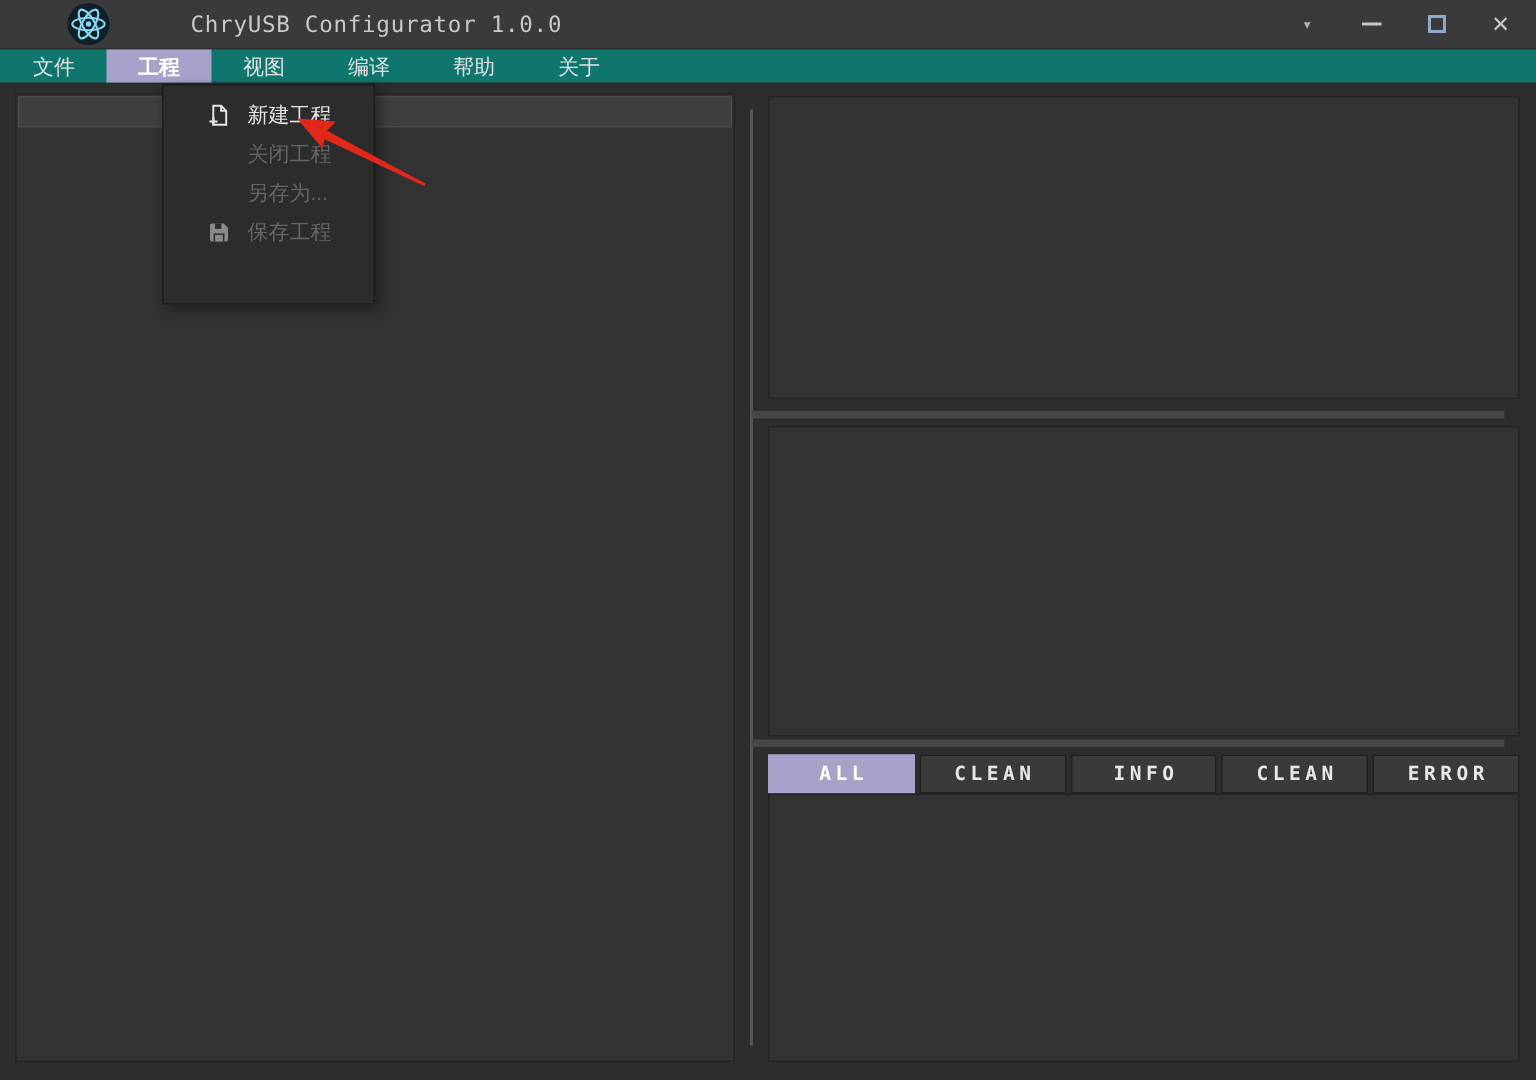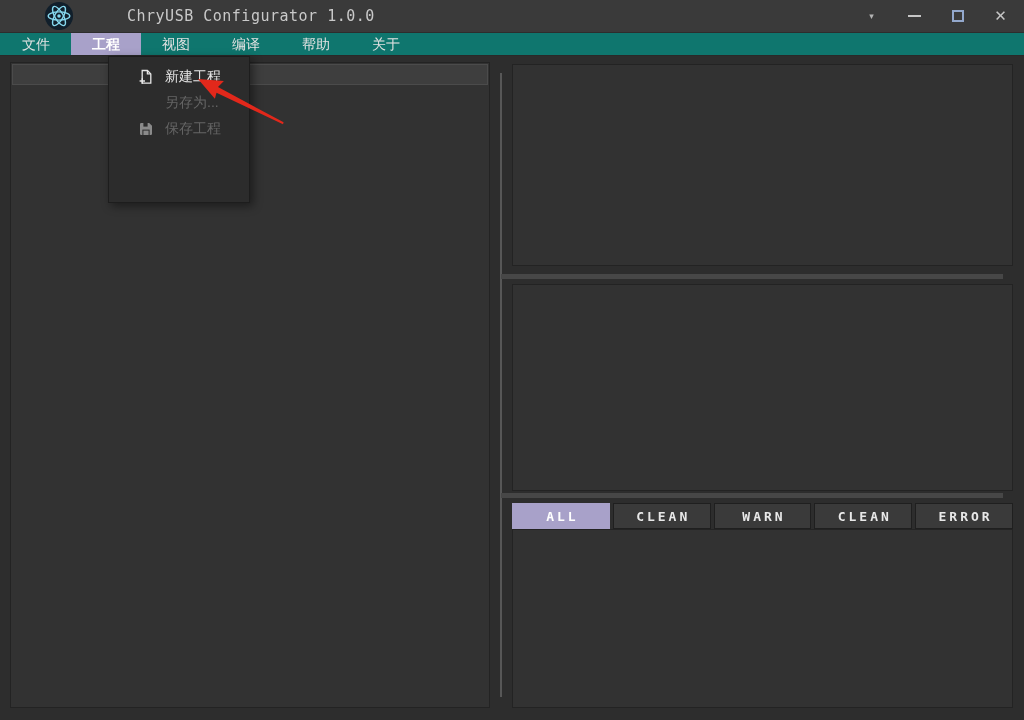--- a/index.html
+++ b/index.html
@@ -131,37 +131,41 @@
 <div class="vsplit"></div>
 
 <div class="panel" id="rp-top"></div>
 <div class="hsplit" id="hsplit1"></div>
 <div class="panel" id="rp-mid"></div>
 <div class="hsplit" id="hsplit2"></div>
 
 <div class="tabstrip">
   <div class="tab active">ALL</div>
   <div class="tab">CLEAN</div>
-  <div class="tab">WARN</div>
+  <div class="tab">INFO</div>
   <div class="tab">CLEAN</div>
   <div class="tab">ERROR</div>
 </div>
 
 <div class="panel" id="rp-log"></div>
 
 <div class="dropdown">
   <div class="dd-item">
     <span class="dd-icon">
       <svg viewBox="0 0 16 16">
         <path d="M4.2 1.5 H9.4 L12.8 4.9 V14.2 H4.2 Z" fill="none" stroke="#e6e6e6" stroke-width="1.3"></path>
         <path d="M9.4 1.5 V4.9 H12.8" fill="none" stroke="#e6e6e6" stroke-width="1.3"></path>
         <path d="M1.6 12 H7 M4.3 9.3 V14.7" stroke="#e6e6e6" stroke-width="1.4"></path>
       </svg>
     </span>
     <span>新建工程</span>
+  </div>
+  <div class="dd-item disabled">
+    <span class="dd-icon"></span>
+    <span>关闭工程</span>
   </div>
   <div class="dd-item disabled">
     <span class="dd-icon"></span>
     <span>另存为...</span>
   </div>
   <div class="dd-item disabled">
     <span class="dd-icon">
       <svg viewBox="0 0 16 16">
         <path d="M2 3.2 Q2 2 3.2 2 H11.2 L14 4.8 V12.8 Q14 14 12.8 14 H3.2 Q2 14 2 12.8 Z" fill="#8a8a8a"></path>
         <rect x="5.4" y="2" width="4.2" height="3.6" fill="#2c2c2c"></rect>

